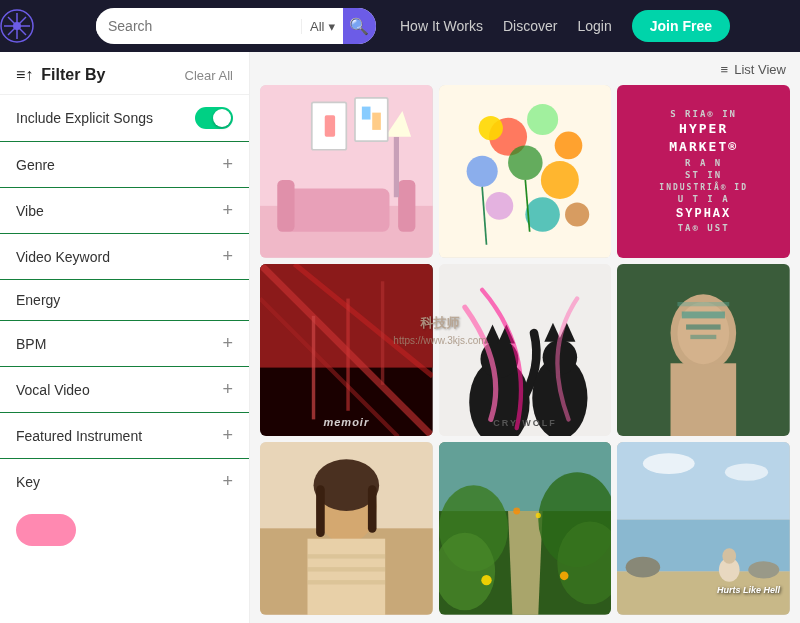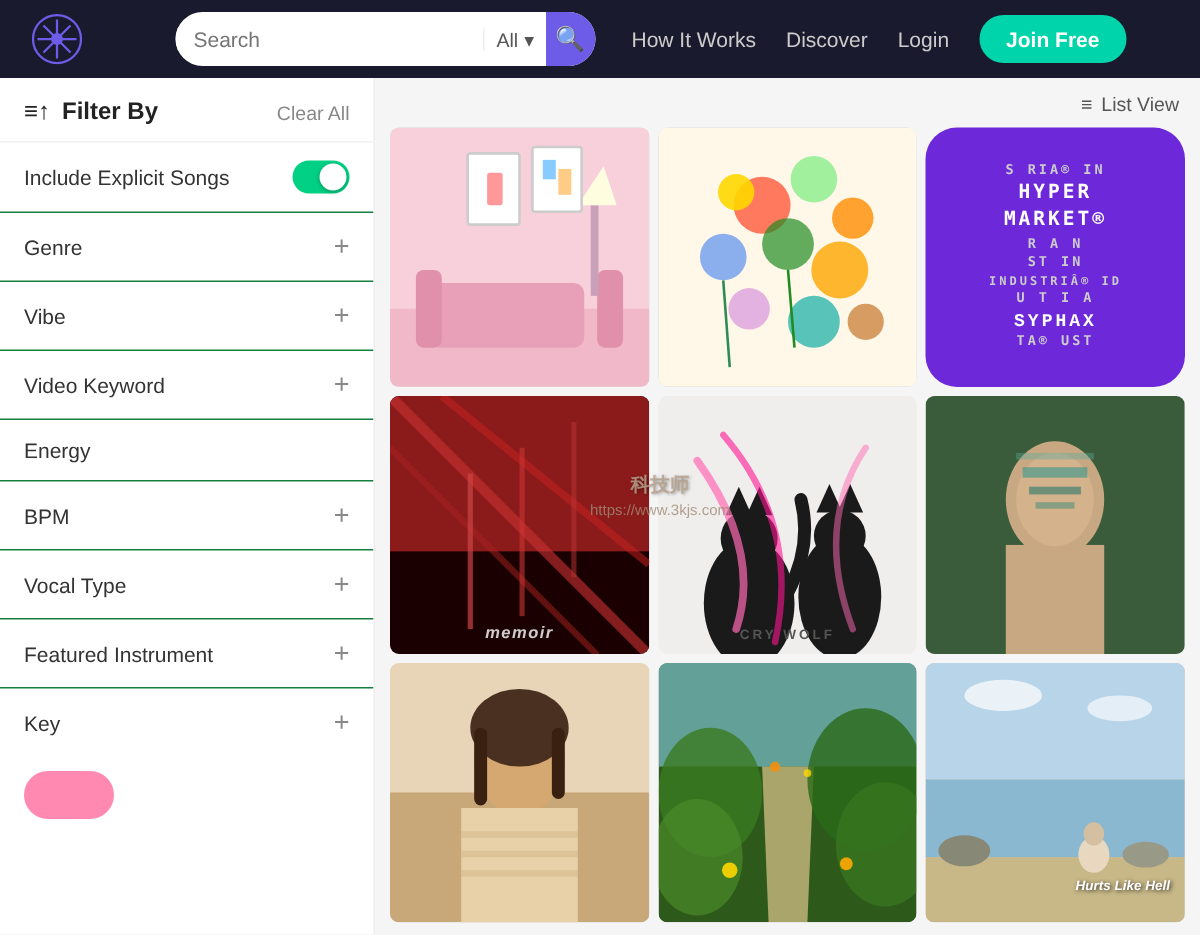--- a/index.html
+++ b/index.html
@@ -4,21 +4,21 @@
   <style>
     * { margin: 0; padding: 0; box-sizing: border-box; }
     body { font-family: -apple-system, BlinkMacSystemFont, 'Segoe UI', sans-serif; background: #f5f5f5; width: 800px; height: 623px; overflow: hidden; }
 
     
     .header {
       background: #1a1a2e;
       height: 52px;
       display: flex;
       align-items: center;
-      padding: 0 21px;
+      padding: 0 0;
       gap: 16px;
     }
     .logo-area {
       display: flex;
       align-items: center;
       gap: 6px;
       min-width: 80px;
     }
     .logo-icon {
       width: 34px;
@@ -233,30 +233,29 @@
     }
     .grid-item {
       aspect-ratio: 1;
       border-radius: 6px;
       overflow: hidden;
       background: #ddd;
       cursor: pointer;
       position: relative;
     }
     .img-text-dark {
-      background: #6d28d9;
+      background: #be185d;
       color: #ddd;
       display: flex;
       align-items: center;
       justify-content: center;
       font-size: 10px;
       text-align: center;
       font-weight: bold;
       letter-spacing: 1px;
-      border-radius: 21px;
     }
 
     
     .room-svg, .flower-svg, .cats-svg {
       width: 100%;
       height: 100%;
     }
 
     .text-overlay {
       position: absolute;
@@ -352,21 +351,21 @@
     <div class="filter-section">
       <span class="filter-section-label">Energy</span>
     </div>
 
     <div class="filter-section">
       <span class="filter-section-label">BPM</span>
       <span class="plus-icon">+</span>
     </div>
 
     <div class="filter-section">
-      <span class="filter-section-label">Vocal Type</span>
+      <span class="filter-section-label">Vocal Video</span>
       <span class="plus-icon">+</span>
     </div>
 
     <div class="filter-section">
       <span class="filter-section-label">Featured Instrument</span>
       <span class="plus-icon">+</span>
     </div>
 
     <div class="filter-section">
       <span class="filter-section-label">Key</span>

